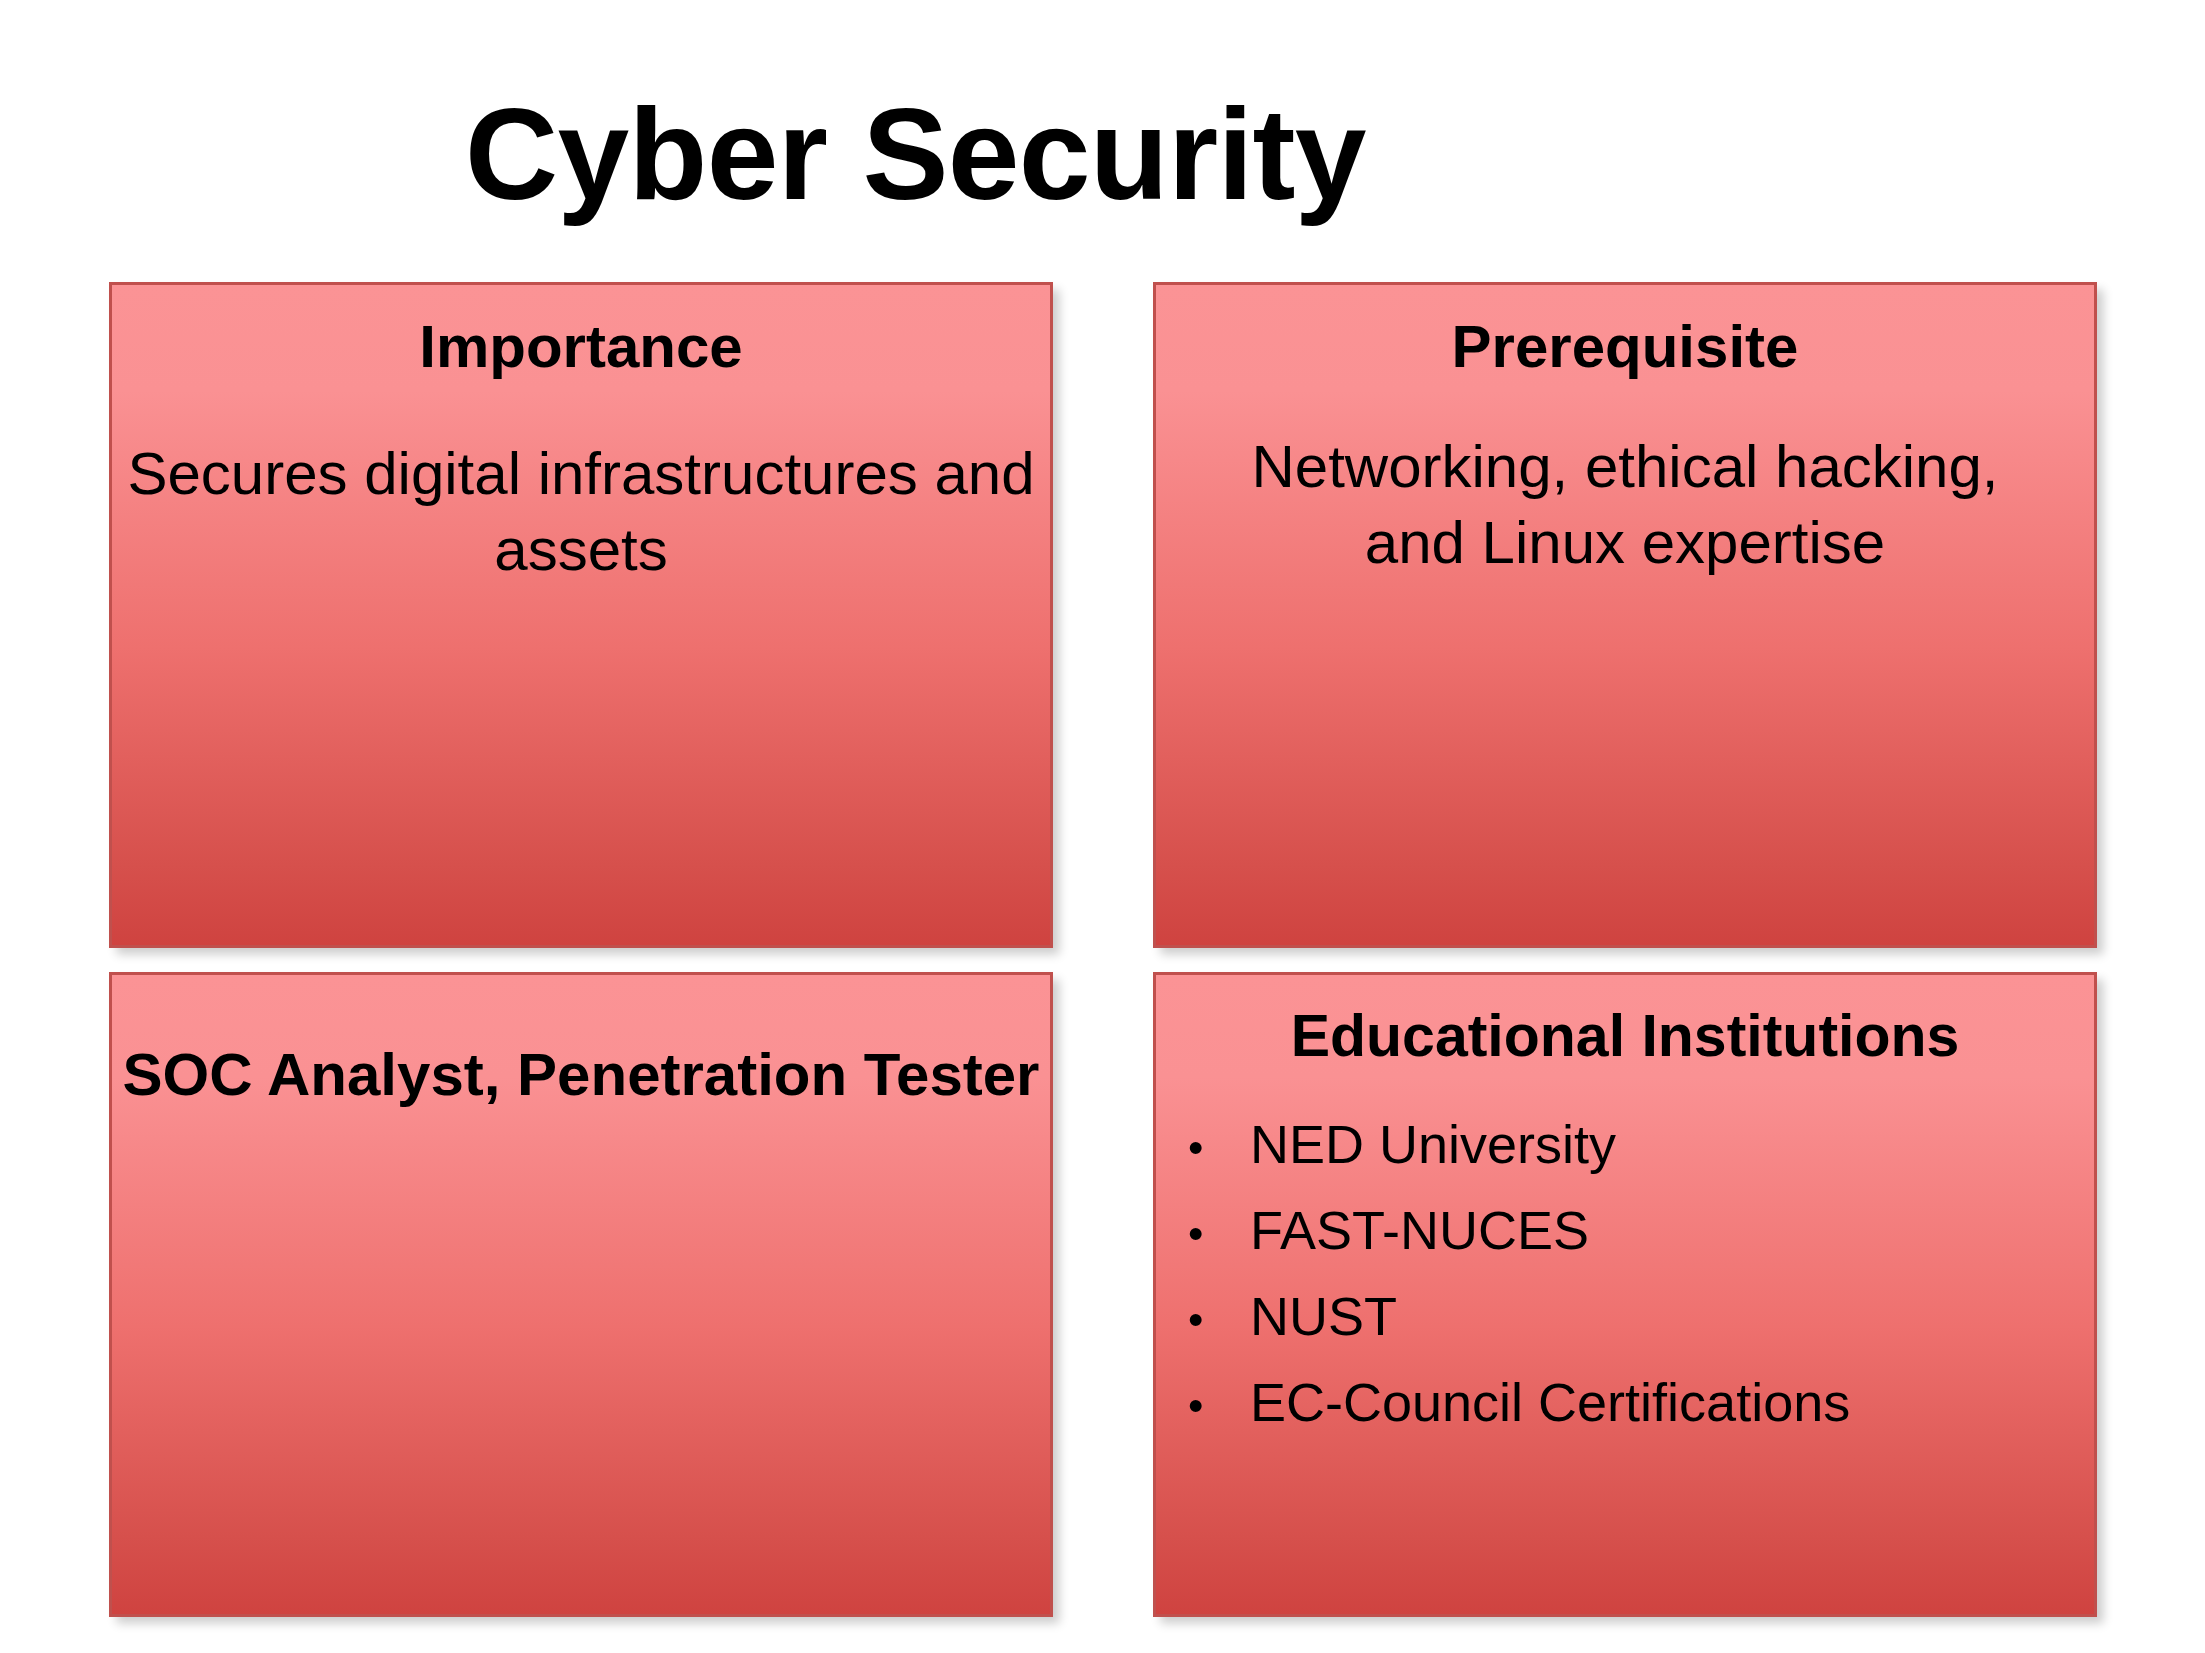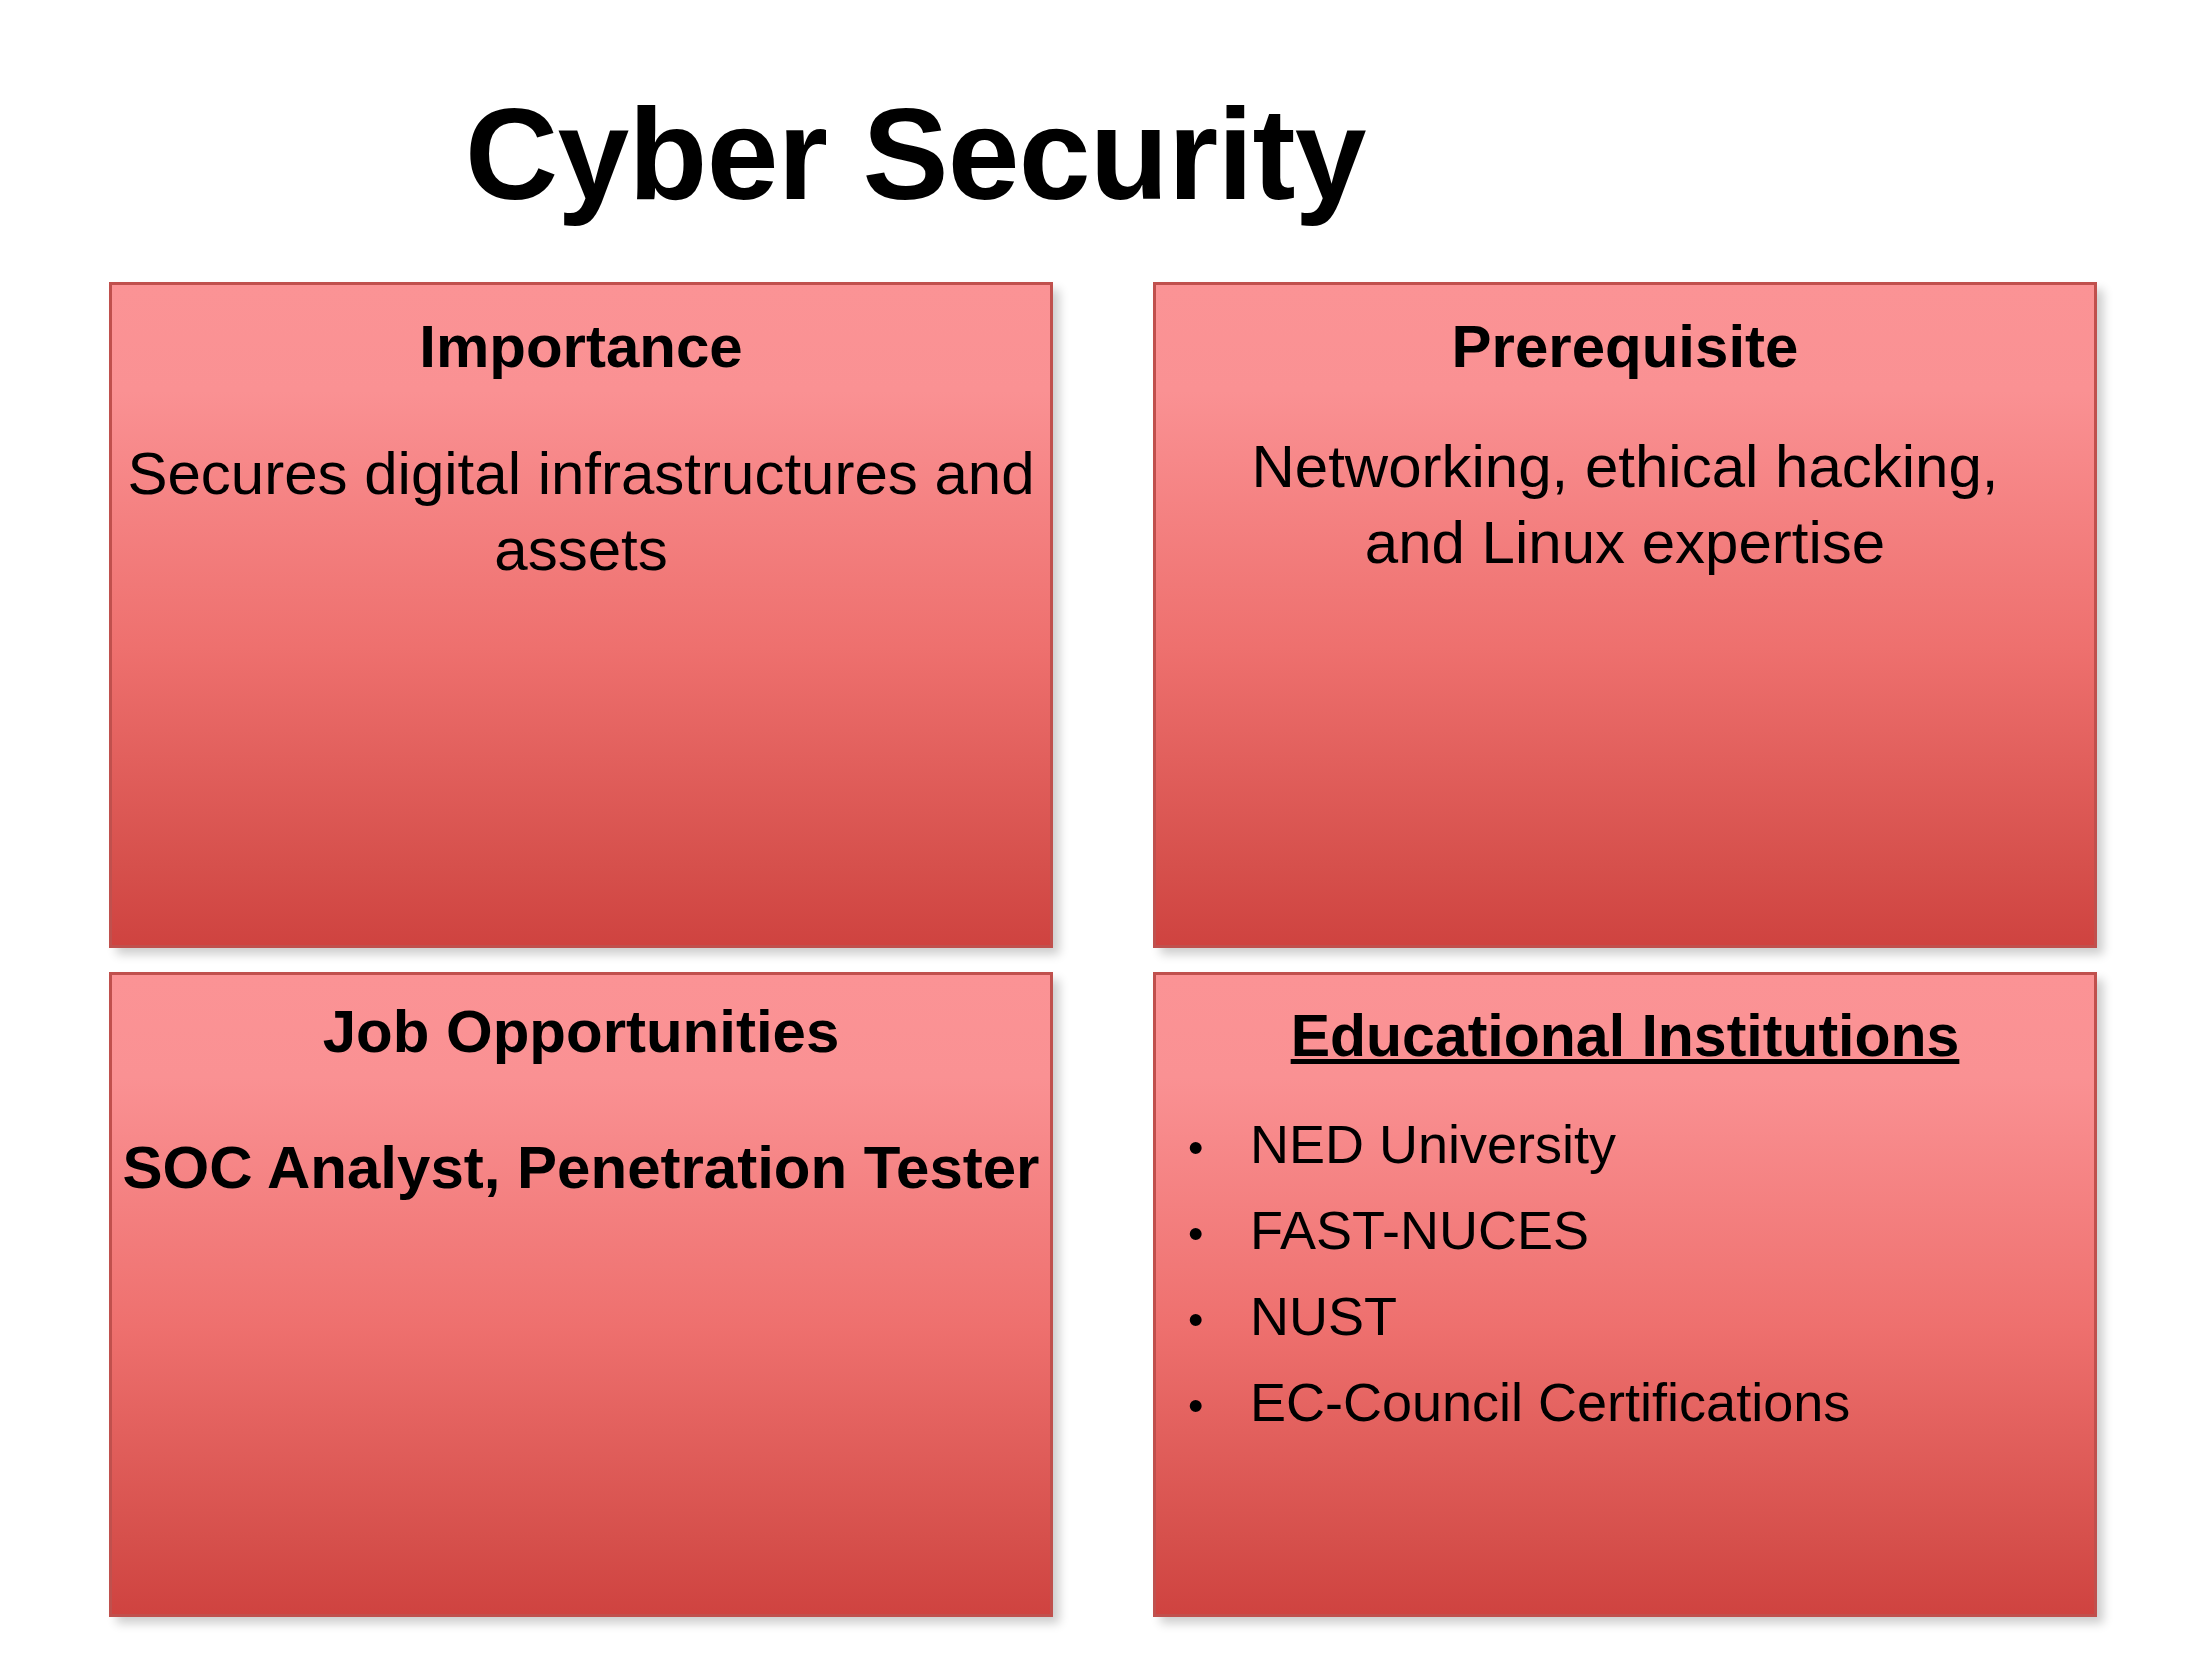--- a/index.html
+++ b/index.html
@@ -57,21 +57,20 @@
     font-size: 60px;
     font-weight: bold;
     line-height: 1.18;
     margin: 26.5px 0 0 0;
     padding: 0 13.2px;
     white-space: nowrap;
   }
   #card-education .card-heading {
     font-size: 59px;
     padding: 0 4.4px;
-    text-decoration: underline;
   }
   #card-jobs .card-heading {
     margin-top: 22px;
   }
 
   .card-body {
     text-align: center;
     font-size: 60px;
     line-height: 1.26;
     padding: 0 7.4px;
@@ -116,21 +115,20 @@
     <div class="card-heading">Prerequisite</div>
     <div class="card-body">Networking, ethical hacking, and Linux expertise</div>
   </div>
 
   <div class="card" id="card-importance">
     <div class="card-heading">Importance</div>
     <div class="card-body">Secures digital infrastructures and assets</div>
   </div>
 
   <div class="card" id="card-jobs">
-    <div class="card-heading">Job Opportunities</div>
     <div class="card-body">SOC Analyst, Penetration Tester</div>
   </div>
 
   <div class="card" id="card-education">
     <div class="card-heading">Educational Institutions</div>
     <ul class="bullet-list" id="education-list">
         <li>
           <span class="bullet-mark">•</span>
           <span class="bullet-text">NED University</span>
         </li>

